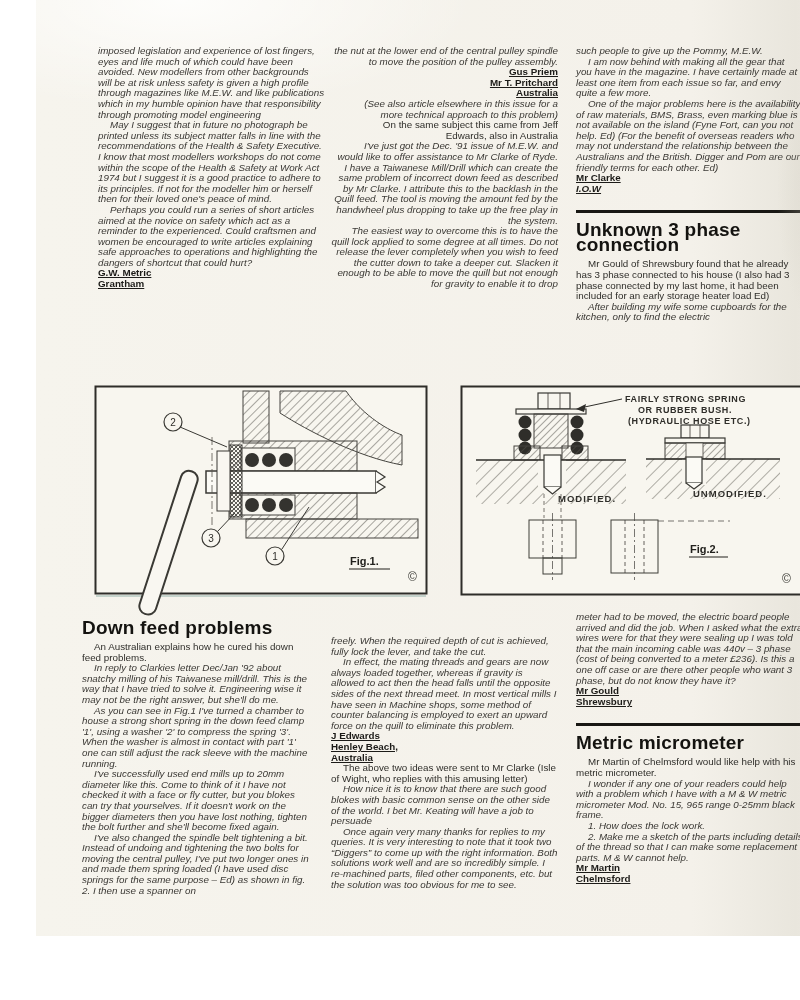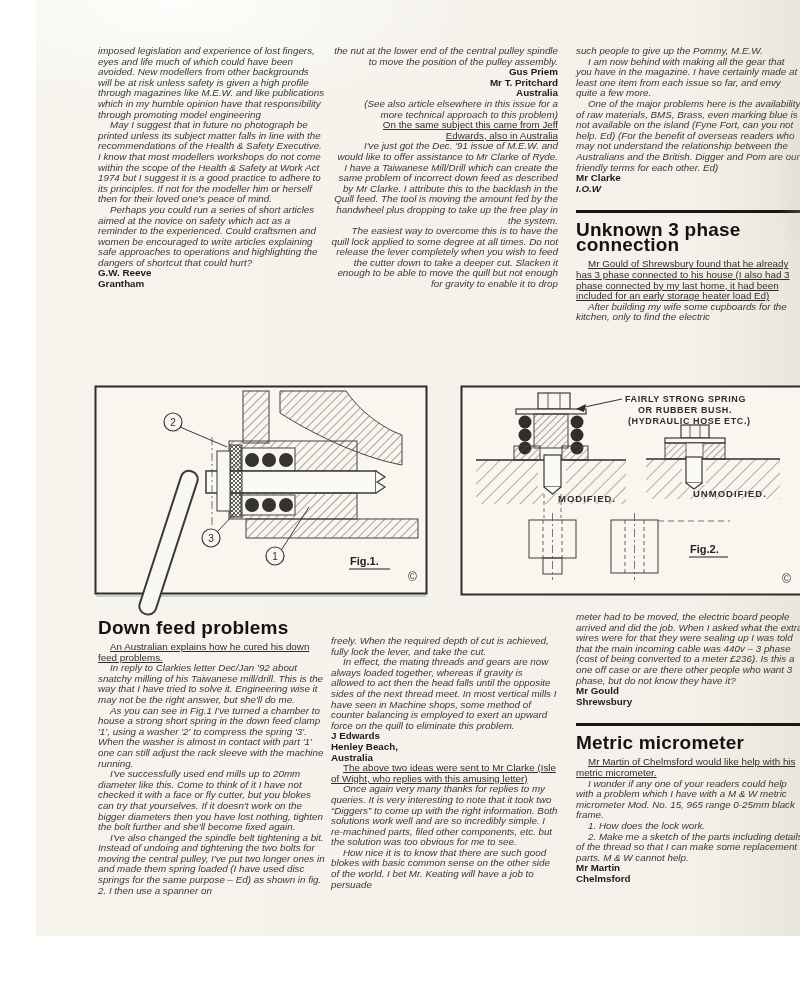--- a/index.html
+++ b/index.html
@@ -6,42 +6,42 @@
   .page{
     position:relative;width:800px;height:936px;overflow:hidden;
     background:
       radial-gradient(ellipse 420px 160px at 18% 0%, rgba(255,255,254,.85), rgba(255,255,254,0) 70%),
       linear-gradient(90deg,#f6f4ed 0%,#f4f1ea 82%,#e9e6dd 95%,#efece4 100%);
     font-family:"Liberation Sans",sans-serif;color:#3a3834;margin-left:36px;
   }
   .col{position:absolute;width:227px;font-size:9.8px;line-height:10.6px;}
   .col p{margin:0;}
   .it{font-style:italic;}
-  .rm{font-style:normal;color:#2f2e2a;text-decoration:underline;}
+  .rm{font-style:normal;color:#2f2e2a;}
   .ind{text-indent:12px;}
-  .sig{font-weight:bold;font-style:normal;color:#1c1b18;}
+  .sig{font-weight:bold;font-style:normal;color:#1c1b18;text-decoration:underline;}
   .gap{margin-top:10px;}
   .rule{height:3px;background:#181713;margin:16px 0 9px 0;}
   h2{font-size:19px;line-height:15px;margin:0 0 7px 0;color:#141310;letter-spacing:.2px;}
   .fig{position:absolute;}
   .footer-num{position:absolute;left:56px;top:956px;font-size:11px;color:#2e2d29;}
   .footer-journal{position:absolute;right:32px;top:955px;font-size:13px;font-weight:bold;color:#1c1b18;}
   .scan-blot{position:absolute;pointer-events:none;}
   text{font-family:"Liberation Sans",sans-serif;}
 </style>
 </head>
 <body>
 
 <div class="page">
 
   <div class="col" style="left:62px;top:46px;">
     <p class="it">imposed legislation and experience of lost fingers, eyes and life much of which could have been avoided. New modellers from other backgrounds will be at risk unless safety is given a high profile through magazines like M.E.W. and like publications which in my humble opinion have that responsibility through promoting model engineering</p>
     <p class="it ind">May I suggest that in future no photograph be printed unless its subject matter falls in line with the recommendations of the Health &amp; Safety Executive. I know that most modellers workshops do not come within the scope of the Health &amp; Safety at Work Act 1974 but I suggest it is a good practice to adhere to its principles. If not for the modeller him or herself then for their loved one's peace of mind.</p>
     <p class="it ind">Perhaps you could run a series of short articles aimed at the novice on safety which act as a reminder to the experienced. Could craftsmen and women be encouraged to write articles explaining safe approaches to operations and highlighting the dangers of shortcut that could hurt?</p>
-    <p class="sig">G.W. Reeve</p>
+    <p class="sig">G.W. Metric</p>
     <p class="sig">Grantham</p>
   </div>
 
   <div class="col" style="left:295px;top:46px;text-align:right;">
     <p class="it">the nut at the lower end of the central pulley spindle to move the position of the pulley assembly.</p>
     <p class="sig">Gus Priem</p>
     <p class="sig">Mr T. Pritchard</p>
     <p class="sig">Australia</p>
     <p class="it ind">(See also article elsewhere in this issue for a more technical approach to this problem)</p>
     <p class="rm ind gap">On the same subject this came from Jeff Edwards, also in Australia</p>
@@ -201,38 +201,38 @@
     </g>
     <line x1="162" y1="14" x2="120" y2="23" stroke="#2f2e2a" stroke-width="1"></line>
     <polygon points="116,24 126,19 124,27" fill="#2f2e2a"></polygon>
     <text x="98" y="117" font-size="9.5" font-weight="bold" letter-spacing="1" fill="#2f2e2a">MODIFIED.</text>
     <text x="233" y="112" font-size="9.5" font-weight="bold" letter-spacing="1" fill="#2f2e2a">UNMODIFIED.</text>
     <text x="230" y="168" font-size="11" font-weight="bold" fill="#22211d">Fig.2.</text>
     <line x1="229" y1="172" x2="268" y2="172" stroke="#22211d" stroke-width="1.2"></line>
     <text x="322" y="198" font-size="12" fill="#3a3934">©</text>
   </svg>
 
-  <div class="col" style="left:62px;top:620px;">
+  <div class="col" style="left:46px;top:620px;">
     <h2>Down feed problems</h2>
     <p class="rm ind">An Australian explains how he cured his down feed problems.</p>
     <p class="it ind">In reply to Clarkies letter Dec/Jan '92 about snatchy milling of his Taiwanese mill/drill. This is the way that I have tried to solve it. Engineering wise it may not be the right answer, but she'll do me.</p>
     <p class="it ind">As you can see in Fig.1 I've turned a chamber to house a strong short spring in the down feed clamp '1', using a washer '2' to compress the spring '3'. When the washer is almost in contact with part '1' one can still adjust the rack sleeve with the machine running.</p>
     <p class="it ind">I've successfully used end mills up to 20mm diameter like this. Come to think of it I have not checked it with a face or fly cutter, but you blokes can try that yourselves. If it doesn't work on the bigger diameters then you have lost nothing, tighten the bolt further and she'll become fixed again.</p>
     <p class="it ind">I've also changed the spindle belt tightening a bit. Instead of undoing and tightening the two bolts for moving the central pulley, I've put two longer ones in and made them spring loaded (I have used disc springs for the same purpose – Ed) as shown in fig. 2. I then use a spanner on</p>
   </div>
 
   <div class="col" style="left:295px;top:636px;">
     <p class="it">freely. When the required depth of cut is achieved, fully lock the lever, and take the cut.</p>
     <p class="it ind">In effect, the mating threads and gears are now always loaded together, whereas if gravity is allowed to act then the head falls until the opposite sides of the next thread meet. In most vertical mills I have seen in Machine shops, some method of counter balancing is employed to exert an upward force on the quill to eliminate this problem.</p>
     <p class="sig">J Edwards</p>
     <p class="sig">Henley Beach,</p>
     <p class="sig">Australia</p>
     <p class="rm ind gap">The above two ideas were sent to Mr Clarke (Isle of Wight, who replies with this amusing letter)</p>
+    <p class="it ind">How nice it is to know that there are such good blokes with basic common sense on the other side of the world. I bet Mr. Keating will have a job to persuade</p>
     <p class="it ind">Once again very many thanks for replies to my queries. It is very interesting to note that it took two “Diggers” to come up with the right information. Both solutions work well and are so incredibly simple. I re-machined parts, filed other components, etc. but the solution was too obvious for me to see.</p>
-    <p class="it ind">How nice it is to know that there are such good blokes with basic common sense on the other side of the world. I bet Mr. Keating will have a job to persuade</p>
   </div>
 
   <div class="col" style="left:540px;top:612px;">
     <p class="it">meter had to be moved, the electric board people arrived and did the job. When I asked what the extra wires were for that they were sealing up I was told that the main incoming cable was 440v – 3 phase (cost of being converted to a meter £236). Is this a one off case or are there other people who want 3 phase, but do not know they have it?</p>
     <p class="sig">Mr Gould</p>
     <p class="sig">Shrewsbury</p>
     <div class="rule"></div>
     <h2>Metric micrometer</h2>
     <p class="rm ind">Mr Martin of Chelmsford would like help with his metric micrometer.</p>
     <p class="it ind">I wonder if any one of your readers could help with a problem which I have with a M &amp; W metric micrometer Mod. No. 15, 965 range 0-25mm black frame.</p>

